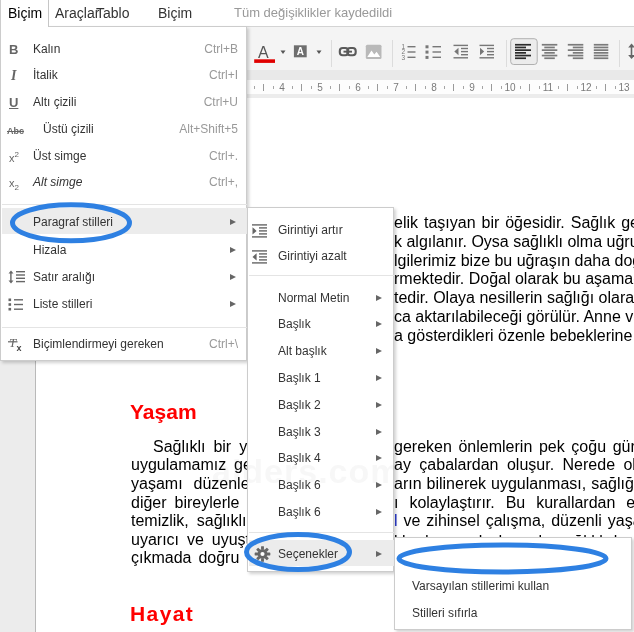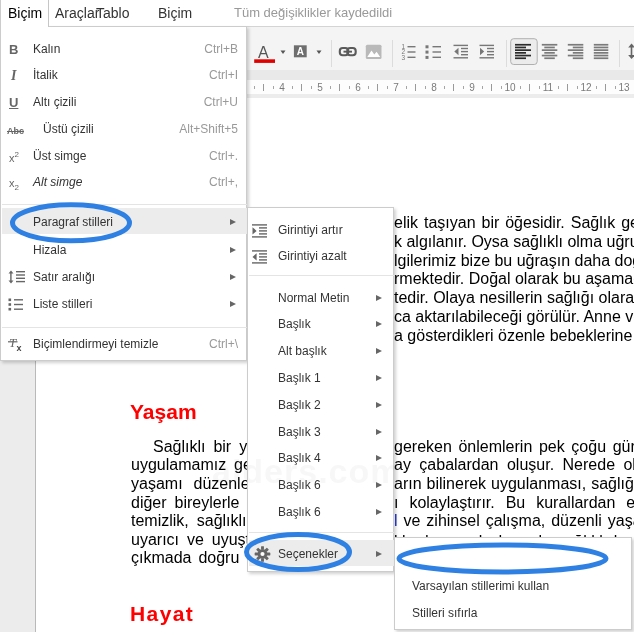--- a/index.html
+++ b/index.html
@@ -245,21 +245,21 @@
     <div class="sep" style="top:177px;width:245px;"></div>
     <div class="row" style="left:32px;top:186.5px;height:16px;line-height:16px;">Paragraf stilleri</div>
     <div class="arr" style="left:229px;top:191.5px;"></div>
     <div class="row" style="left:32px;top:215px;height:16px;line-height:16px;">Hizala</div>
     <div class="arr" style="left:229px;top:220px;"></div>
     <div class="row" style="left:32px;top:242px;height:16px;line-height:16px;">Satır aralığı</div>
     <div class="arr" style="left:229px;top:247px;"></div>
     <div class="row" style="left:32px;top:269px;height:16px;line-height:16px;">Liste stilleri</div>
     <div class="arr" style="left:229px;top:274px;"></div>
     <div class="sep" style="top:299.5px;width:245px;"></div>
-    <div class="row" style="left:32px;top:308.8px;height:16px;line-height:16px;">Biçimlendirmeyi temizle</div>
+    <div class="row" style="left:32px;top:308.8px;height:16px;line-height:16px;">Biçimlendirmeyi gereken</div>
     <div class="sc" style="right:8px;top:308.8px;height:16px;line-height:16px;">Ctrl+\</div>
     <div class="mic" style="left:8px;top:13.5px;height:16px;line-height:16px;"><b style="font-size:13px;">B</b></div>
     <div class="mic" style="left:8px;top:40.3px;height:16px;line-height:16px;"><span style="font-family:'Liberation Serif',serif;font-style:italic;font-weight:bold;font-size:14px;margin-left:2px;">I</span></div>
     <div class="mic" style="left:8px;top:67px;height:16px;line-height:16px;"><span style="font-size:13px;font-weight:bold;text-decoration:underline;">U</span></div>
     <div class="mic" style="left:8px;top:93.8px;height:16px;line-height:16px;"><span style="font-size:9px;font-weight:bold;text-decoration:line-through;margin-left:-2px;">Abc</span></div>
     <div class="mic" style="left:8px;top:120.5px;height:16px;line-height:16px;"><span style="font-size:11px;">x<sup style="font-size:8px;">2</sup></span></div>
     <div class="mic" style="left:8px;top:147.3px;height:16px;line-height:16px;"><span style="font-size:11px;">x<sub style="font-size:8px;">2</sub></span></div>
     <svg class="abs" style="left:7px;top:242px;" width="18" height="16">
       <g fill="#666">
         <rect x="2.2" y="3.5" width="1.4" height="9"></rect>

